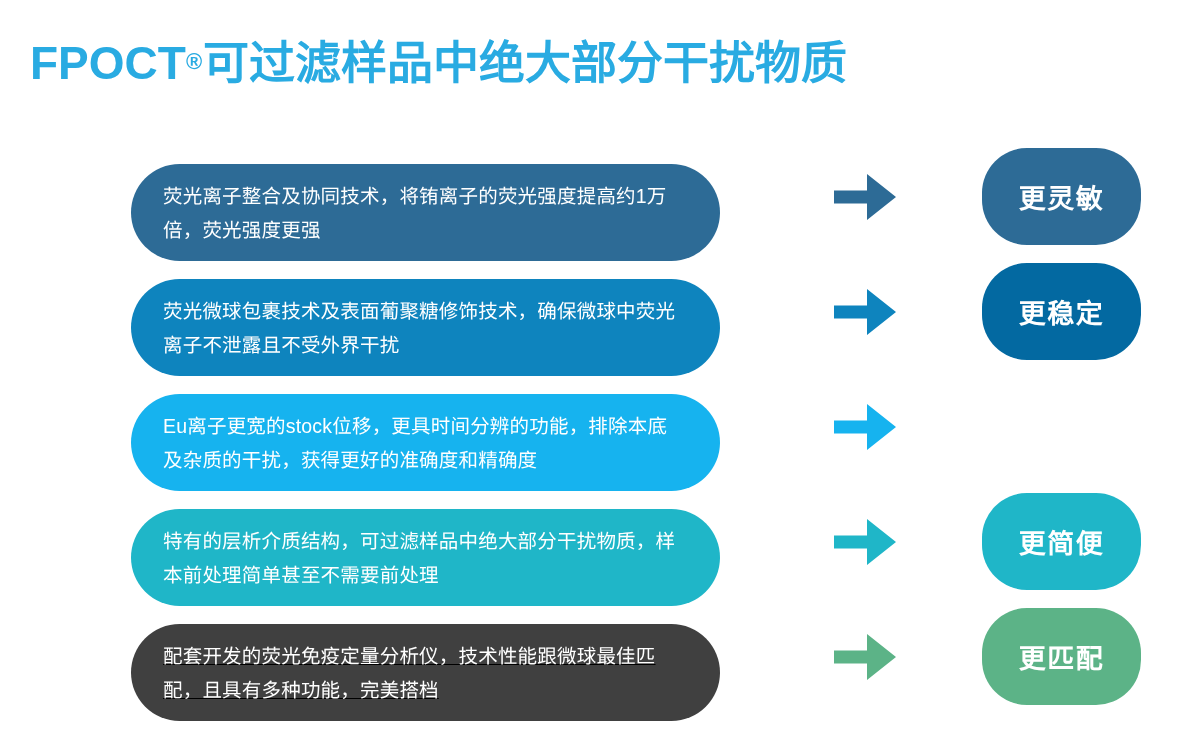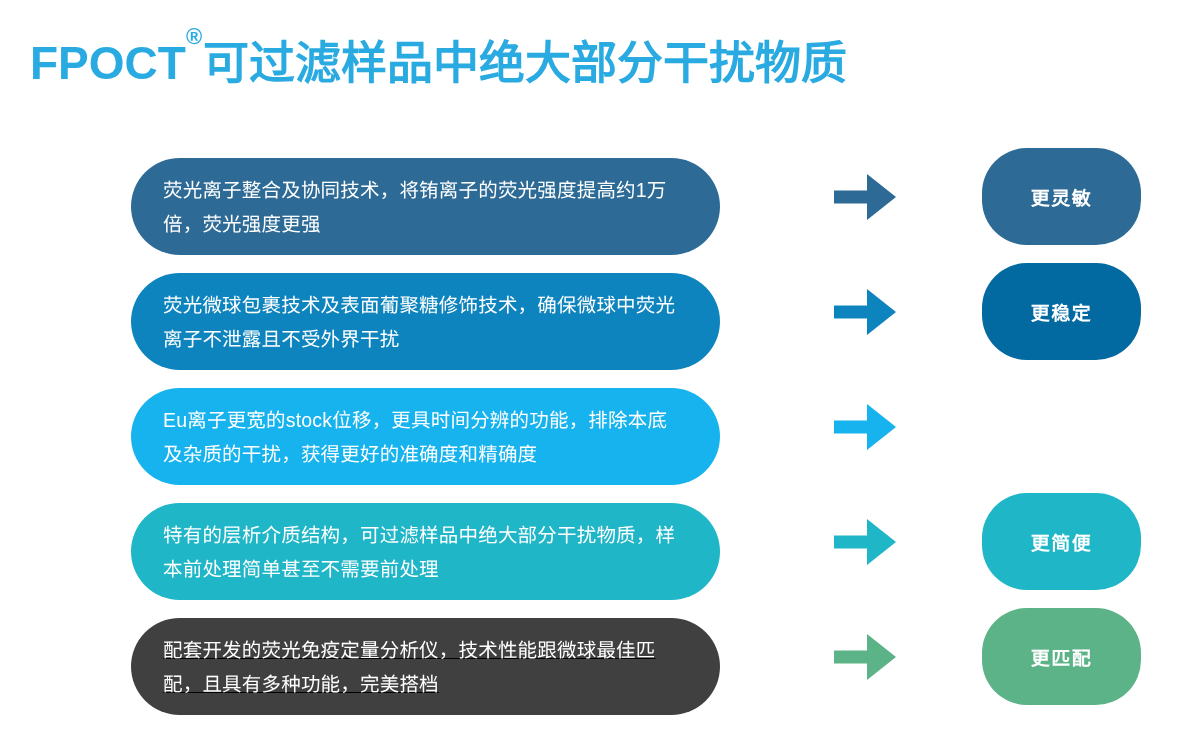--- a/index.html
+++ b/index.html
@@ -32,21 +32,21 @@
     align-items: center;
   }
   .title {
     font-size: 46px;
     line-height: 1.05;
     font-weight: 700;
     letter-spacing: 0px;
     color: #29ABE2;
     white-space: nowrap;
     display: inline-flex;
-    align-items: flex-start;
+    align-items: flex-end;
   }
   .title .tm {
     font-size: 22px;
     font-weight: 600;
     position: relative;
     top: -14px;
     margin: 0 1px 0 0;
   }
 
   
@@ -62,21 +62,21 @@
     margin-bottom: 18px;
     display: flex;
     align-items: center;
   }
   .row:last-child { margin-bottom: 0; }
 
   
   .desc-pill {
     position: absolute;
     left: 131px;
-    top: 10px;
+    top: 16px;
     width: 589px;
     height: 97px;
     border-radius: 49px;
     box-sizing: border-box;
     display: flex;
     align-items: center;
     padding: 0 34px 0 32px;
   }
   .desc-text {
     color: #ffffff;
@@ -108,21 +108,21 @@
     top: 0;
     width: 159px;
     height: 97px;
     border-radius: 45px;
     display: flex;
     align-items: center;
     justify-content: center;
   }
   .badge-text {
     color: #ffffff;
-    font-size: 19px;
+    font-size: 27px;
     font-weight: 700;
     letter-spacing: 1.5px;
     white-space: nowrap;
   }
 </style>
 </head>
 <body style="background: rgb(255, 255, 255);">
 
 <div class="slide">
 

